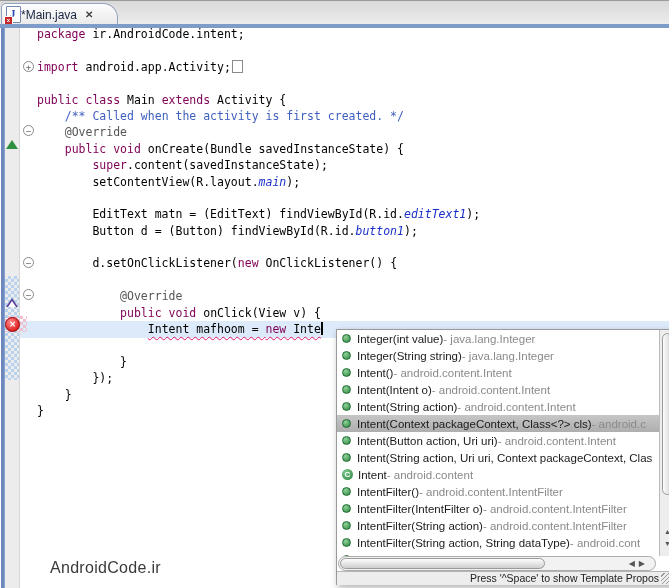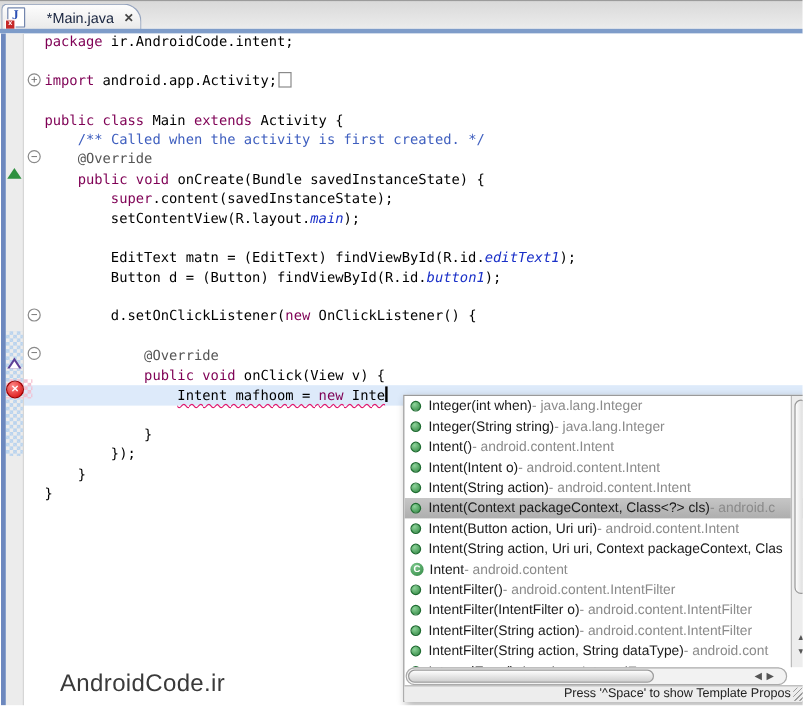--- a/index.html
+++ b/index.html
@@ -11,21 +11,21 @@
           background:linear-gradient(#d9d9d9,#ececec);border-top:1px solid #9b9b9b;box-sizing:border-box;}
   .tab{position:absolute;left:1px;top:2px;width:117px;height:22px;
        background:linear-gradient(#fdfdfd,#e9e9e9);
        border:1px solid #93a2bd;border-bottom:none;border-radius:5px 15px 0 0;
        display:flex;align-items:center;box-sizing:border-box;padding-left:4px;}
   .jficon{position:relative;width:13px;height:15px;background:#fff;border:1px solid #7386ad;
           border-radius:1px;flex:0 0 auto;}
   .jficon .j{position:absolute;left:3px;top:0px;font:bold 11px "Liberation Serif",serif;color:#2b50b5;}
   .jficon .err{position:absolute;left:-3px;bottom:-3px;width:7px;height:7px;background:#c62828;
                border:1px solid #fff;border-radius:1px;color:#fff;font:bold 6px/7px "Liberation Sans",sans-serif;text-align:center;}
-  .tabtitle{margin-left:18px;font-size:12px;color:#17233e;white-space:nowrap;}
+  .tabtitle{margin-left:0;font-size:12px;color:#17233e;white-space:nowrap;}
   .tabclose{margin-left:8px;font:bold 10px "Liberation Sans",sans-serif;color:#444;cursor:pointer;}
   .bluebar{position:absolute;left:0;top:24px;width:669px;height:4px;background:#7e9cc9;}
 
   
   .editor{position:absolute;left:0;top:28px;width:669px;height:560px;background:#fff;}
   .leftstrip{position:absolute;left:0;top:0;width:5px;height:560px;
              background:linear-gradient(to right,#fff 0 1px,#6d88be 1px 4px,#8aa2cc 4px);}
   .ruler{position:absolute;left:5px;top:0;width:15px;height:560px;background:#ececec;border-right:1px solid #d6d6d6;box-sizing:border-box;}
   .hatch-blue{position:absolute;left:5px;top:248px;width:14px;height:104px;
       background-image:linear-gradient(45deg,#b9d3ee 25%,transparent 25%,transparent 75%,#b9d3ee 75%),
@@ -54,21 +54,21 @@
   .code-line{white-space:pre;height:16.4px;}
   .k{color:#7f0055;font-weight:normal;}
   .c{color:#3f5fbf;}
   .a{color:#555;}
   .f{color:#1a30c8;font-style:italic;}
   .p{color:#000;}
   .e{text-decoration:underline wavy #e0196e;text-decoration-thickness:1px;text-underline-offset:2.5px;}
   .ibox{display:inline-block;width:9px;height:11px;border:1px solid #8a8a8a;margin-left:1px;vertical-align:-2px;}
   .caret{display:inline-block;width:2px;height:13px;background:#000;vertical-align:-2px;}
 
-  .watermark{position:absolute;left:50px;top:531px;font-size:20px;color:#3a3a3a;letter-spacing:.3px;}
+  .watermark{position:absolute;left:50px;top:531px;font-size:16px;color:#3a3a3a;letter-spacing:.3px;}
 
   
   .popup{position:absolute;left:336px;top:329px;width:338px;height:256px;background:#fff;
          border:1px solid #9a9a9a;box-sizing:border-box;box-shadow:2px 3px 7px rgba(0,0,0,.3);}
   .plist{position:absolute;left:0;top:0;width:336px;height:226px;overflow:hidden;}
   .prow{height:17px;display:flex;align-items:center;padding-left:5px;white-space:nowrap;overflow:hidden;
         font-size:11.5px;color:#1a1a1a;}
   .prow.sel{background:linear-gradient(#c6c6c6,#aeaeae);}
   .ball{flex:0 0 auto;width:9px;height:9px;border-radius:50%;margin-right:6px;
         background:radial-gradient(circle at 35% 30%,#8ed49a,#2e8540);border:1px solid #1e6b30;box-sizing:border-box;}
@@ -149,21 +149,21 @@
         <div class="code-line"><span class="p">}</span></div>
       </div>
 
     <div class="watermark">AndroidCode.ir</div>
   </div>
 
   <div class="popup">
     <div class="plist" id="plist">
         <div class="prow">
           <span class="ball"></span>
-          <span>Integer(int when)</span>
+          <span>Integer(int value)</span>
           <span class="qual"> - java.lang.Integer</span>
         </div>
         <div class="prow">
           <span class="ball"></span>
           <span>Integer(String string)</span>
           <span class="qual"> - java.lang.Integer</span>
         </div>
         <div class="prow">
           <span class="ball"></span>
           <span>Intent()</span>

